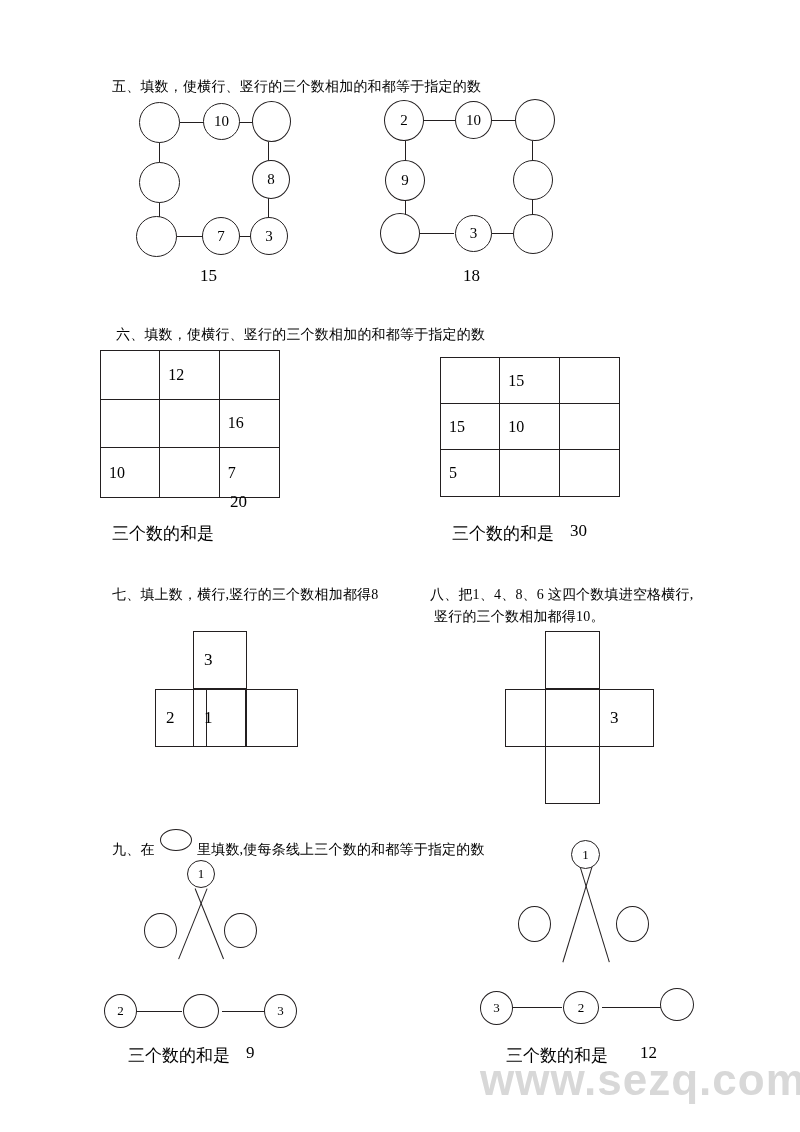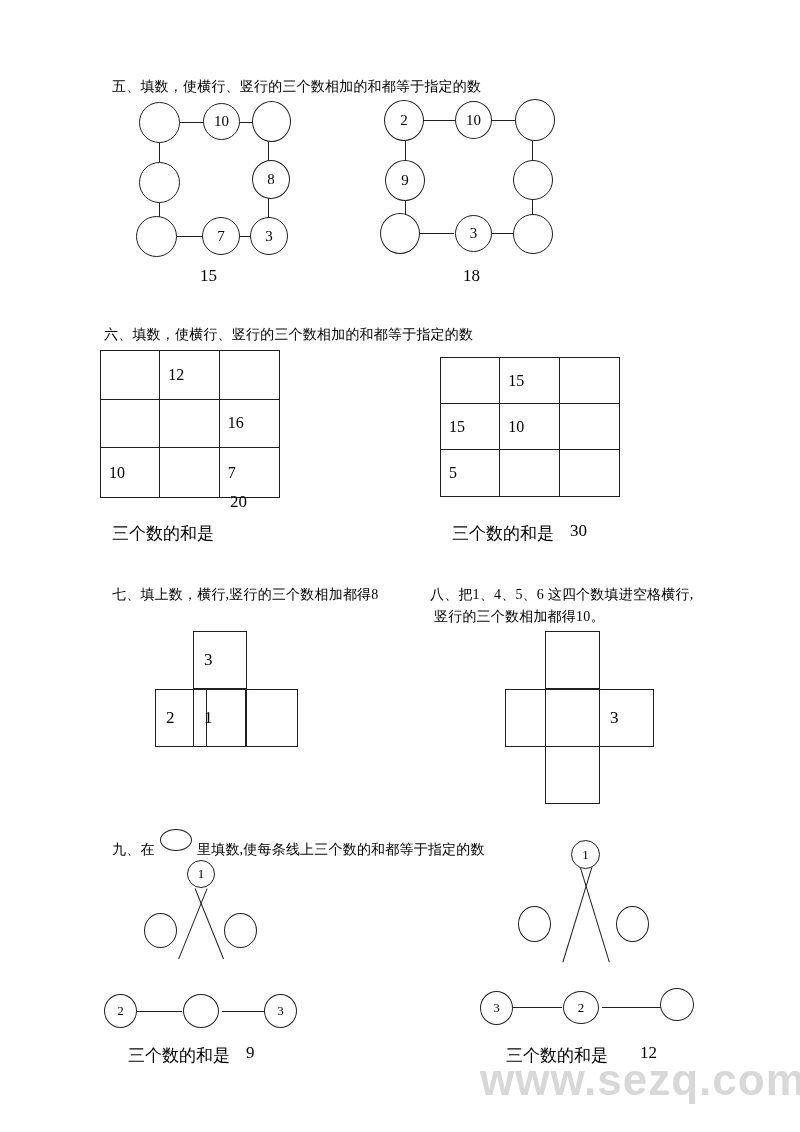--- a/index.html
+++ b/index.html
@@ -154,21 +154,21 @@
     <div class="oval" style="left:385px; top:160px; width:40px; height:41px;">9</div>
     <div class="oval" style="left:513px; top:160px; width:40px; height:40px;"></div>
 
     <div class="oval" style="left:380px; top:213px; width:40px; height:41px;"></div>
     <div class="oval" style="left:455px; top:215px; width:37px; height:37px;">3</div>
     <div class="oval" style="left:513px; top:214px; width:40px; height:40px;"></div>
 
     <div class="txt caption" style="left:463px; top:266px;">18</div>
   </div>
 
-  <div class="txt heading" style="left:104px; top:318px;">六、填数，使横行、竖行的三个数相加的和都等于指定的数</div>
+  <div class="txt heading" style="left:116px; top:318px;">六、填数，使横行、竖行的三个数相加的和都等于指定的数</div>
 
   <div class="grid" style="left:100px; top:350px; width:180px; height:148px; grid-template-columns:1fr 1fr 1fr; grid-template-rows:1fr 1fr 1fr;">
     <div class="cell">
         <span></span>
       </div>
     <div class="cell">
         <span>12</span>
       </div>
     <div class="cell lastcol">
         <span></span>
@@ -239,21 +239,21 @@
         <span>2</span>
       </div>
     <div class="box" style="left:193px; top:689px; width:54px; height:58px;">
         <span>1</span>
       </div>
     <div class="box" style="left:245px; top:689px; width:53px; height:58px;">
         <span></span>
       </div>
   </div>
 
-  <div class="txt heading" style="left:430px; top:578px;">八、把1、4、5、6 这四个数填进空格横行,</div>
+  <div class="txt heading" style="left:430px; top:578px;">八、把1、4、8、6 这四个数填进空格横行,</div>
   <div class="txt heading" style="left:434px; top:600px;">竖行的三个数相加都得10。</div>
 
   <div>
     <div class="box" style="left:545px; top:631px; width:55px; height:58px;">
         <span></span>
       </div>
     <div class="box" style="left:505px; top:689px; width:41px; height:58px;">
         <span></span>
       </div>
     <div class="box" style="left:545px; top:689px; width:55px; height:58px;">

